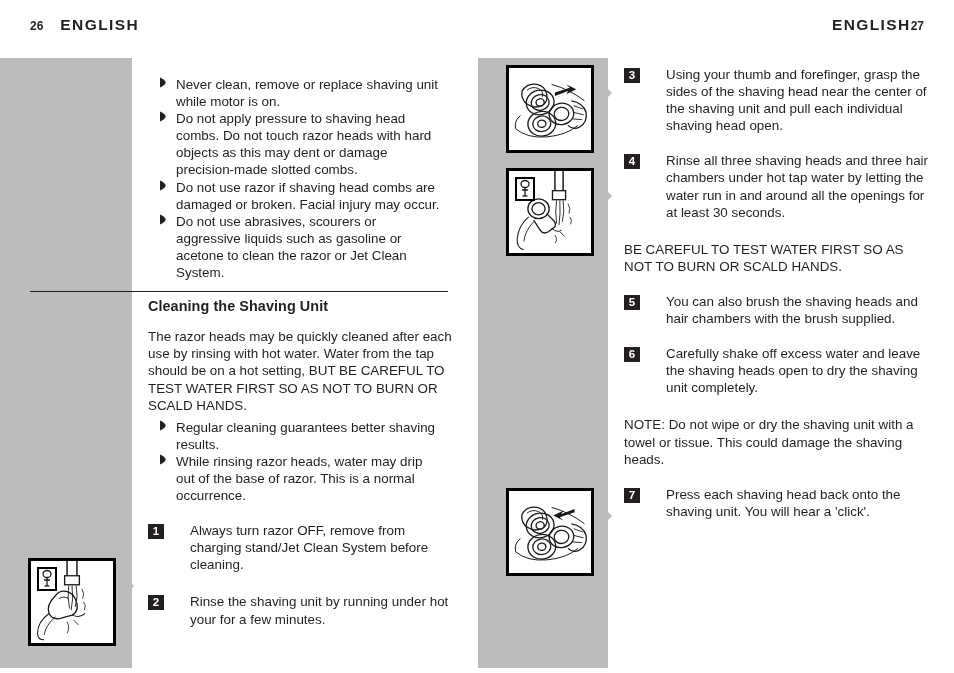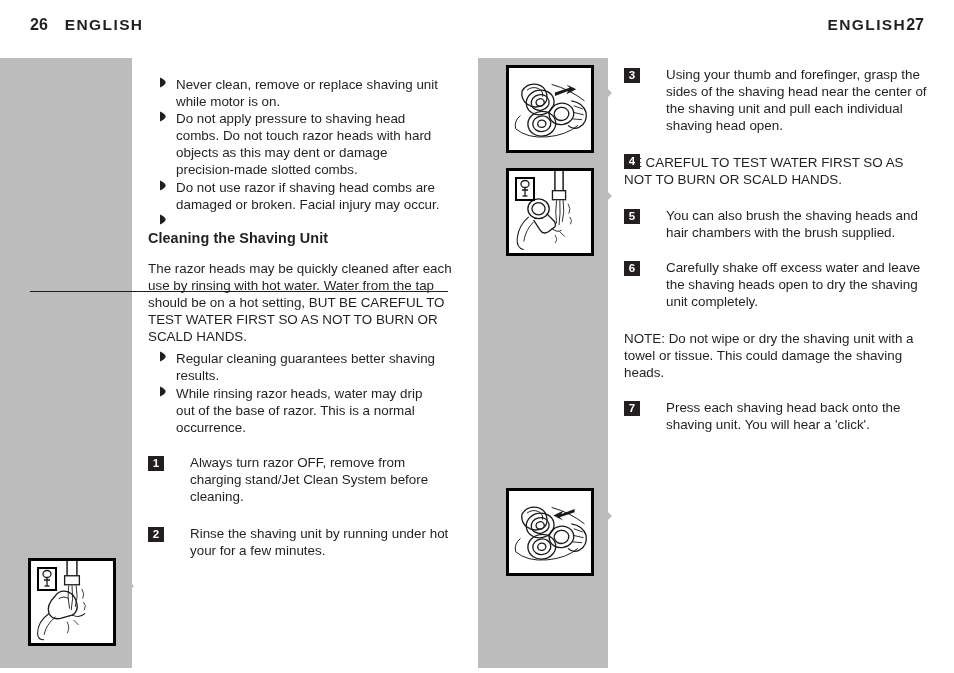--- a/index.html
+++ b/index.html
@@ -31,21 +31,21 @@
     font-size: 15.5px;
     font-weight: bold;
     letter-spacing: 0.09em;
     color: #231f20;
     display: flex;
     align-items: baseline;
   }
   #header-left  { left: 30px; }
   #header-right { right: 30px; }
   .folio {
-    font-size: 16px;
+    font-size: 12px;
     font-weight: bold;
     letter-spacing: 0;
   }
   #header-left .folio  { margin-right: 17px; }
   #header-right .folio { }
 
   
   .column {
     position: absolute;
     top: 66px;
@@ -204,20 +204,21 @@
           </svg>
       </span>
       <span>Do not use razor if shaving head combs are damaged or broken. Facial injury may occur.</span>
     </li>
     <li class="bullet-item">
       <span class="bullet-mark">
         <svg width="7" height="11" viewBox="0 0 7 11">
             <path d="M1 0.5 L1 10.5 Q6.6 7.8 6.6 5.5 Q6.6 3.2 1 0.5 Z" fill="#231f20"></path>
           </svg>
       </span>
+      <span>Do not use abrasives, scourers or aggressive liquids such as gasoline or acetone to clean the razor or Jet Clean System.</span>
     </li>
   </ul>
 
   <h2 class="section-heading">Cleaning the Shaving Unit</h2>
 
   <p class="body-paragraph">The razor heads may be quickly cleaned after each use by rinsing with hot water. Water from the tap should be on a hot setting, BUT BE CAREFUL TO TEST WATER FIRST SO AS NOT TO BURN OR SCALD HANDS.</p>
 
   <ul class="bullet-list" style="margin-top:5px;">
     <li class="bullet-item">
       <span class="bullet-mark">
@@ -250,20 +251,21 @@
 
 <div class="column" id="column-right">
 
   <div class="step" style="margin-top:0px;">
     <span class="step-num">3</span>
     <span>Using your thumb and forefinger, grasp the sides of the shaving head near the center of the shaving unit and pull each individual shaving head open.</span>
   </div>
 
   <div class="step" style="margin-top:18px;">
     <span class="step-num">4</span>
+    <span>Rinse all three shaving heads and three hair chambers under hot tap water by letting the water run in and around all the openings for at least 30 seconds.</span>
   </div>
 
   <div class="caution-block">
     <span>BE CAREFUL TO TEST WATER FIRST SO AS NOT TO BURN OR SCALD HANDS.</span>
   </div>
 
   <div class="step" style="margin-top:18px;">
     <span class="step-num">5</span>
     <span>You can also brush the shaving heads and hair chambers with the brush supplied.</span>
   </div>

